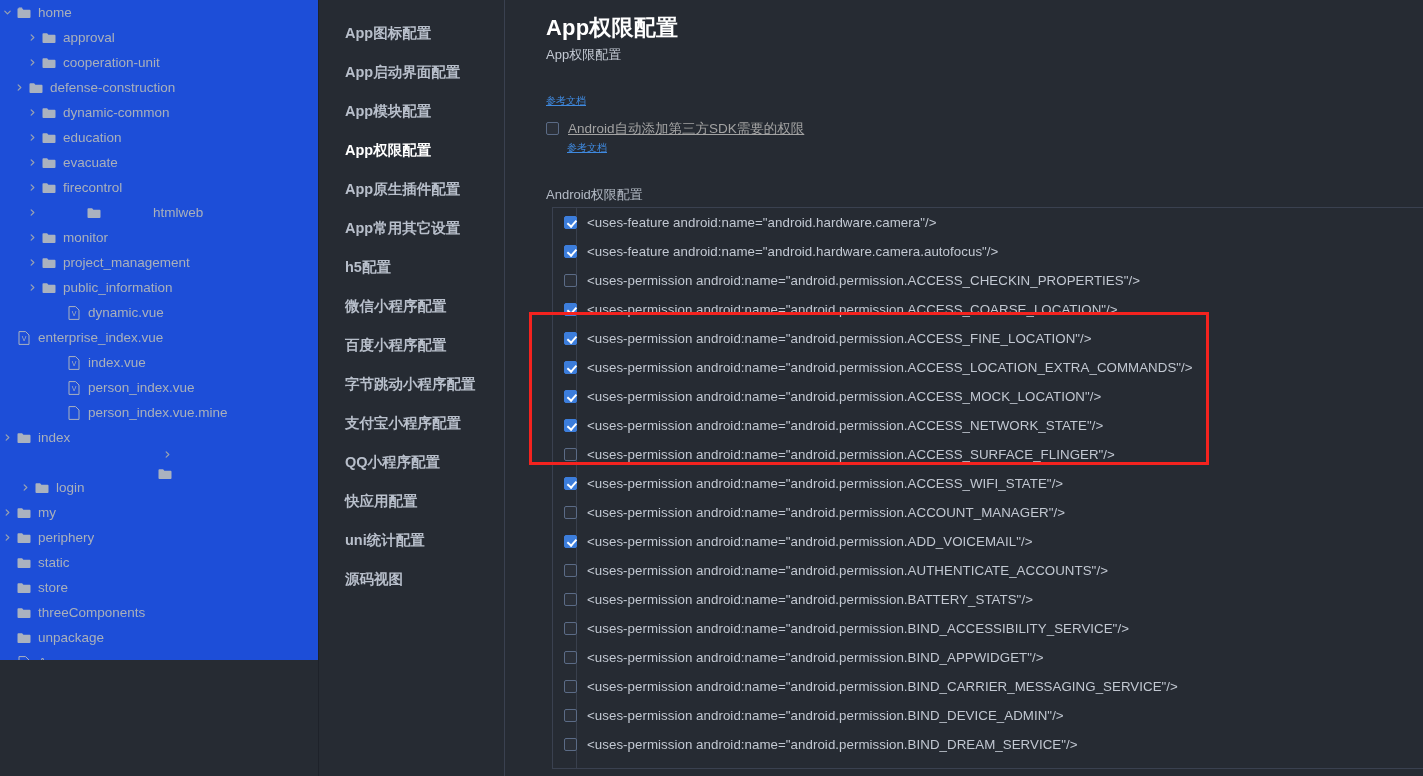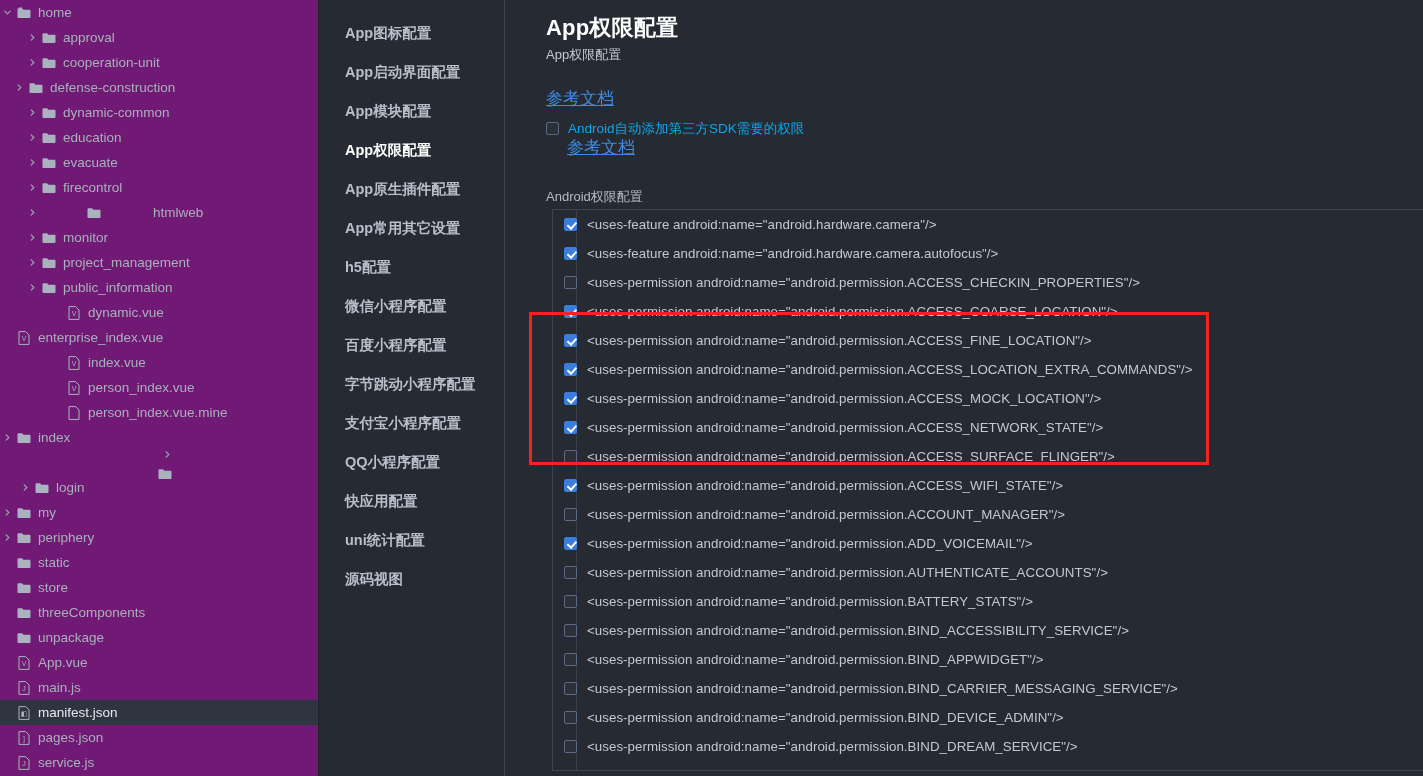--- a/index.html
+++ b/index.html
@@ -14,22 +14,22 @@
     position: relative;
     width: 1423px; height: 776px;
     display: flex;
     background: #262b33;
   }
 
   
   .explorer {
     width: 318px;
     flex: 0 0 318px;
-    height: 776px;
-    background: #701a75;
+    height: 660px;
+    background: #1d4ed8;
     overflow: hidden;
     position: relative;
     padding-top: 0px;
   }
   .tree-row {
     height: 25px;
     display: flex;
     align-items: center;
     color: #a9b0bb;
     font-size: 13.5px;
@@ -111,37 +111,38 @@
     line-height: 17px;
   }
   .sec-title {
     font-size: 15px;
     font-weight: bold;
     color: #c9cfd9;
     line-height: 20px;
     margin-bottom: 1px;
   }
   .doclink {
-    font-size: 17px;
+    font-size: 10px;
     color: #3f8ae0;
     text-decoration: underline;
     cursor: pointer;
     display: inline-block;
     line-height: 15px;
   }
   .sdk-row {
     display: flex;
     align-items: flex-start;
     margin-top: 12px;
   }
   .sdk-row .cb { margin-top: 2px; margin-right: 9px; }
   .sdk-label {
     font-size: 13.5px;
-    color: #0ea5e9;
+    color: #a3a3a3;
     line-height: 17px;
+    text-decoration: underline;
   }
   .sdk-sublink { margin-top: 3px; margin-left: 21px; }
 
   .list-caption {
     font-size: 13px;
     color: #b4bbc6;
     margin-top: 32px;
     margin-bottom: 4px;
     line-height: 16px;
   }

